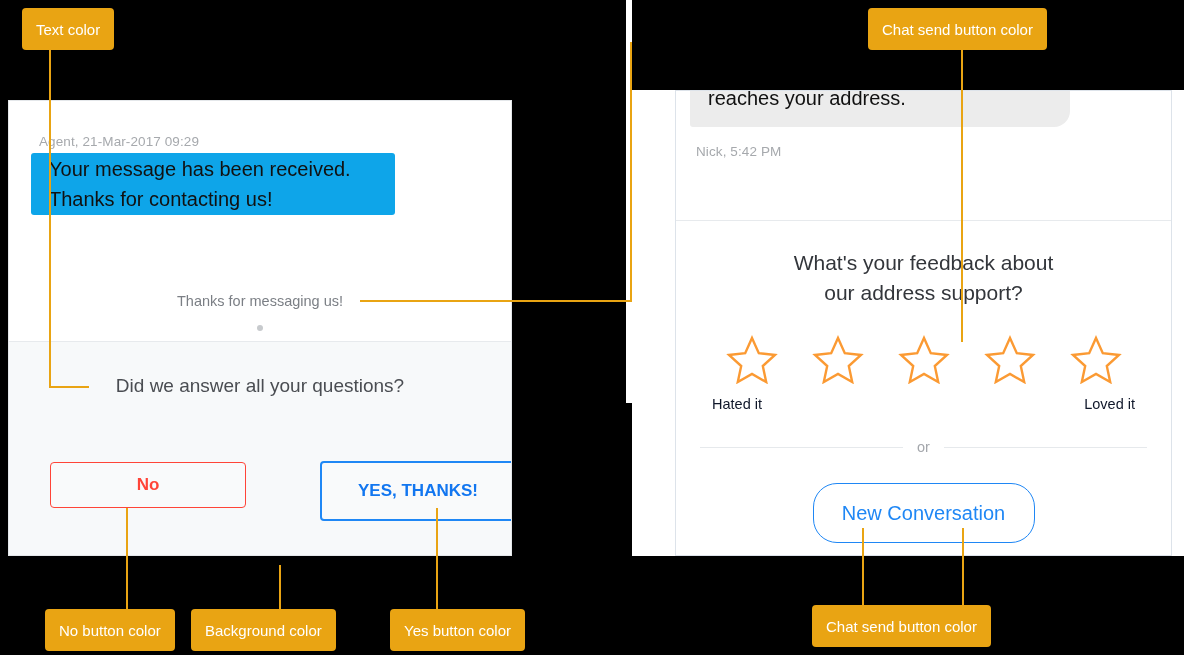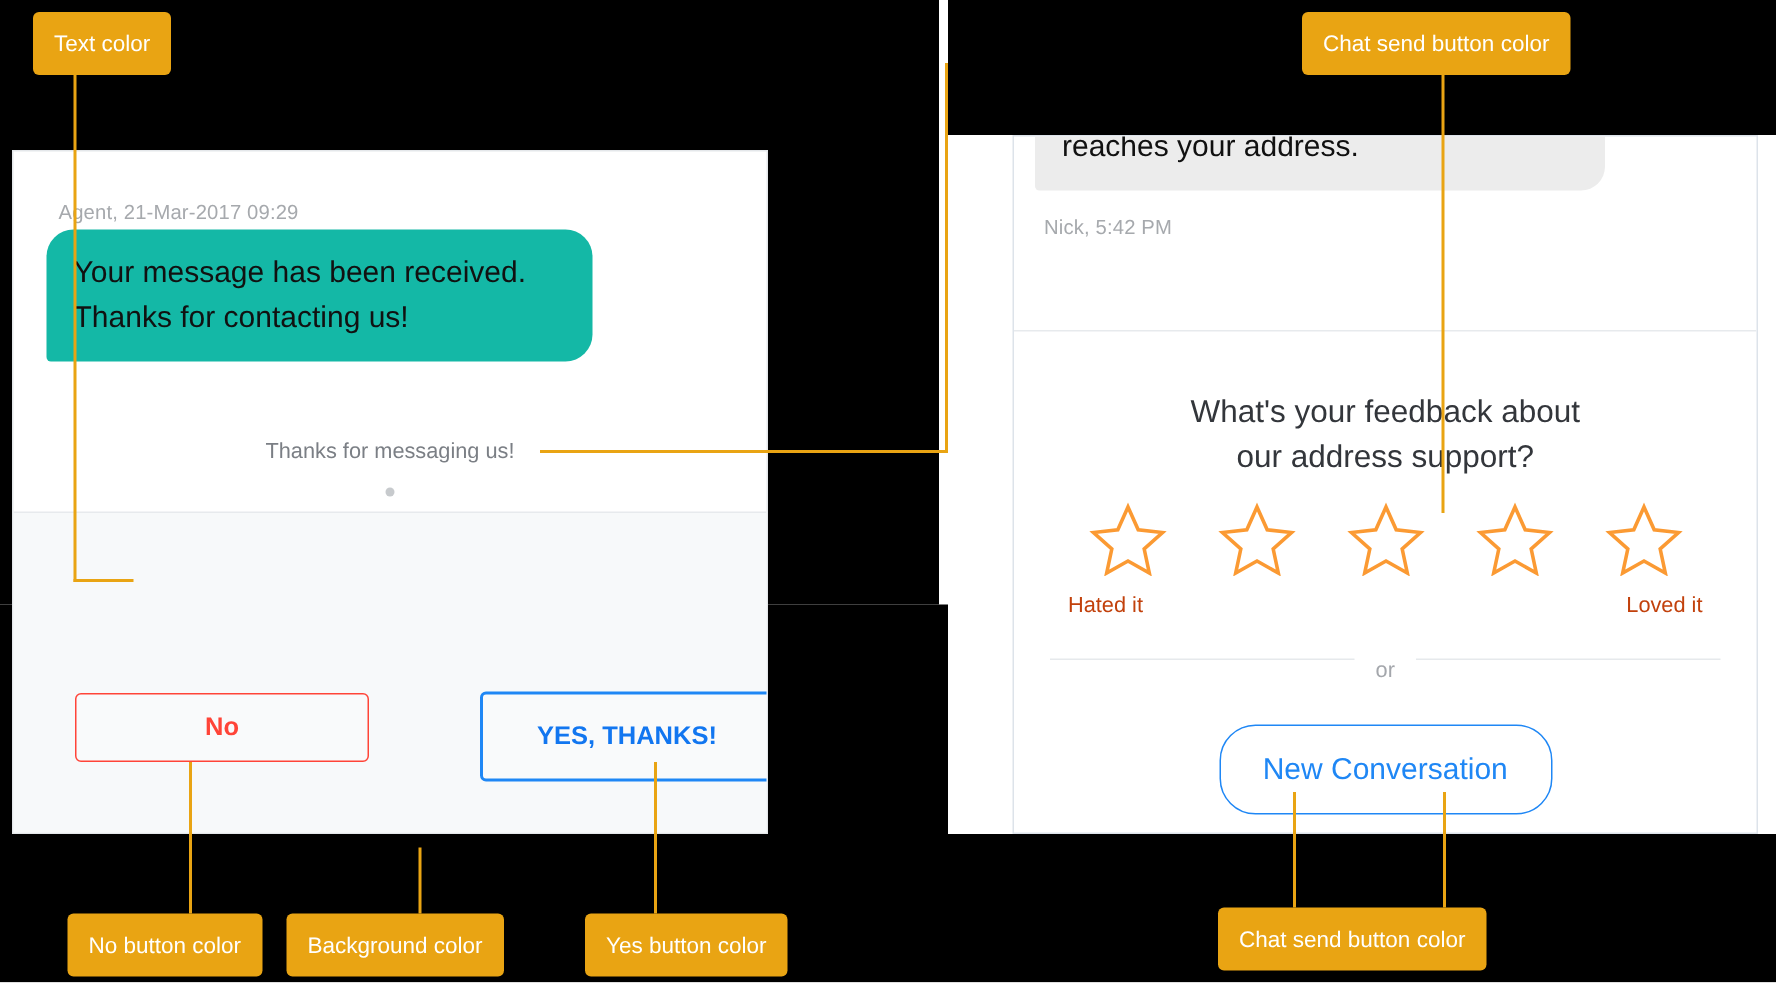--- a/index.html
+++ b/index.html
@@ -15,22 +15,22 @@
   #black-right      {left:632px;top:0;  width:552px;height:90px;}
   #black-right-low  {left:632px;top:556px;width:552px;height:99px;}
 
   
   #left-panel{position:absolute;left:8px;top:100px;width:504px;height:456px;background:#ffffff;
               border:1px solid #e4e7ea;box-sizing:border-box;overflow:hidden;}
 
   .meta{color:#a6a9ad;font-size:13.5px;letter-spacing:.1px;}
   #agent-meta{position:absolute;left:30px;top:33px;}
 
-  .bubble{position:absolute;background:#14b8a6;border-radius:18px;color:#111;
-          font-size:20px;line-height:30px;padding:14px 18px;box-sizing:border-box;}
+  .bubble{position:absolute;background:#0ea5e9;border-radius:3px;color:#111;
+          font-size:20px;line-height:30px;padding:1px 18px;box-sizing:border-box;}
   #agent-bubble{left:22px;top:52px;width:364px;border-bottom-left-radius:3px;}
 
   #sys-note{position:absolute;left:0;right:0;top:192px;text-align:center;color:#7b7f85;
             font-size:14.5px;}
   #carousel-dot{position:absolute;left:50%;margin-left:-3px;top:224px;width:6px;height:6px;
                 border-radius:50%;background:#c7cacd;}
 
   #divider-left{position:absolute;left:0;right:0;top:240px;height:1px;background:#e7eaed;}
 
   #cta-area{position:absolute;left:0;right:0;top:241px;bottom:0;background:#f7f9fa;}
@@ -48,29 +48,29 @@
                border:1px solid #dde3ea;box-sizing:border-box;overflow:hidden;}
 
   #right-bubble{position:absolute;left:14px;top:-22px;width:380px;background:#ececec;border-radius:16px;
                 border-bottom-left-radius:3px;color:#111;font-size:20px;line-height:30px;
                 padding:14px 18px;box-sizing:border-box;}
   #nick-meta{position:absolute;left:20px;top:53px;}
 
   #divider-right{position:absolute;left:0;right:0;top:129px;height:1px;background:#e7eaed;}
 
   #feedback-q{position:absolute;left:0;right:0;top:157px;text-align:center;color:#33363b;
-              font-size:21px;line-height:30px;font-weight:normal;margin-top:12px;}
+              font-size:21px;line-height:30px;font-weight:normal;}
 
   #stars{position:absolute;left:0;right:0;top:243px;display:flex;justify-content:center;gap:34px;}
   .star{width:52px;height:50px;cursor:pointer;}
 
   #scale-row{position:absolute;left:0;right:0;top:305px;display:flex;justify-content:space-between;
-             padding:0 36px;box-sizing:border-box;color:#c2410c;font-size:14.5px;}
-
-  #or-row{position:absolute;left:0;right:0;top:348px;display:flex;align-items:flex-start;
+             padding:0 36px;box-sizing:border-box;color:#0f172a;font-size:14.5px;}
+
+  #or-row{position:absolute;left:0;right:0;top:348px;display:flex;align-items:center;
           padding:0 24px;box-sizing:border-box;color:#a4a7ac;font-size:14.5px;gap:14px;}
   #or-row .rule{flex:1;height:1px;background:#e6e9ec;}
 
   #btn-newconv{position:absolute;left:50%;margin-left:-111px;top:392px;width:222px;height:60px;
                box-sizing:border-box;border:1.6px solid #1f87f5;border-radius:24px;color:#1f87f5;
                background:#fff;font-size:20px;display:flex;align-items:center;justify-content:center;
                cursor:pointer;}
 
   
   .tag{position:absolute;background:#e9a413;color:#ffffff;border-radius:4px;
@@ -119,20 +119,21 @@
 
     <div class="bubble" id="agent-bubble">Your message has been received. Thanks for contacting us!</div>
 
     <div id="sys-note">Thanks for messaging us!</div>
 
     <div id="carousel-dot"></div>
 
     <div id="divider-left"></div>
 
     <div id="cta-area">
+      <div id="cta-question">Did we answer all your questions?</div>
 
       <div class="ghost-btn" id="btn-no">No</div>
 
       <div class="ghost-btn" id="btn-yes">YES, THANKS!</div>
     </div>
   </div>
 
   <div id="right-panel">
     <div id="right-bubble">reaches your address.</div>
 

